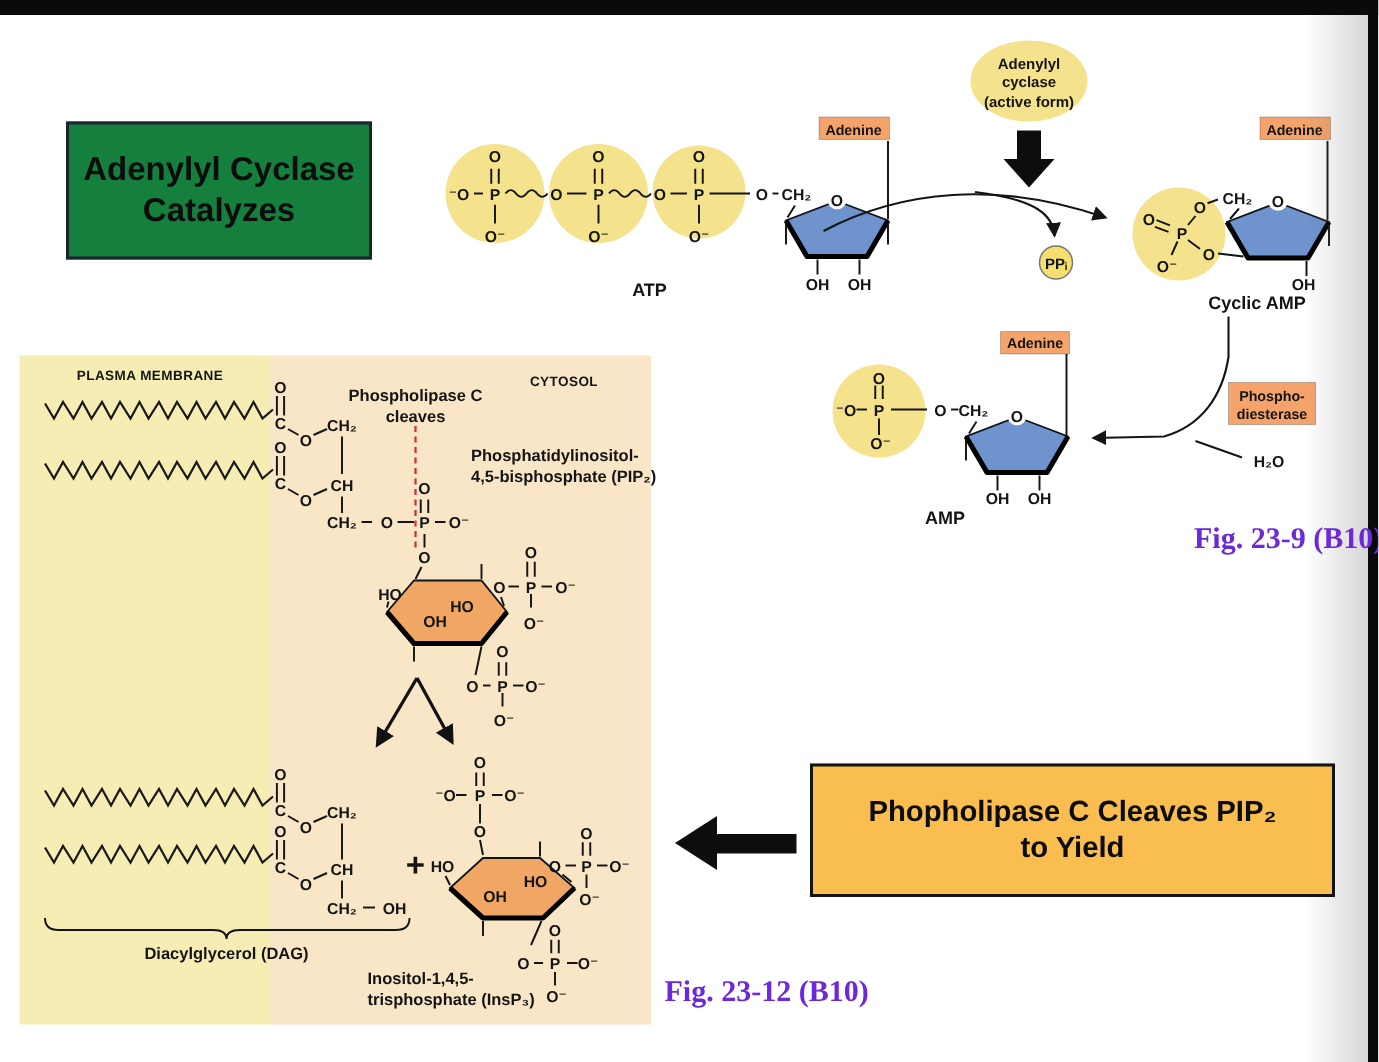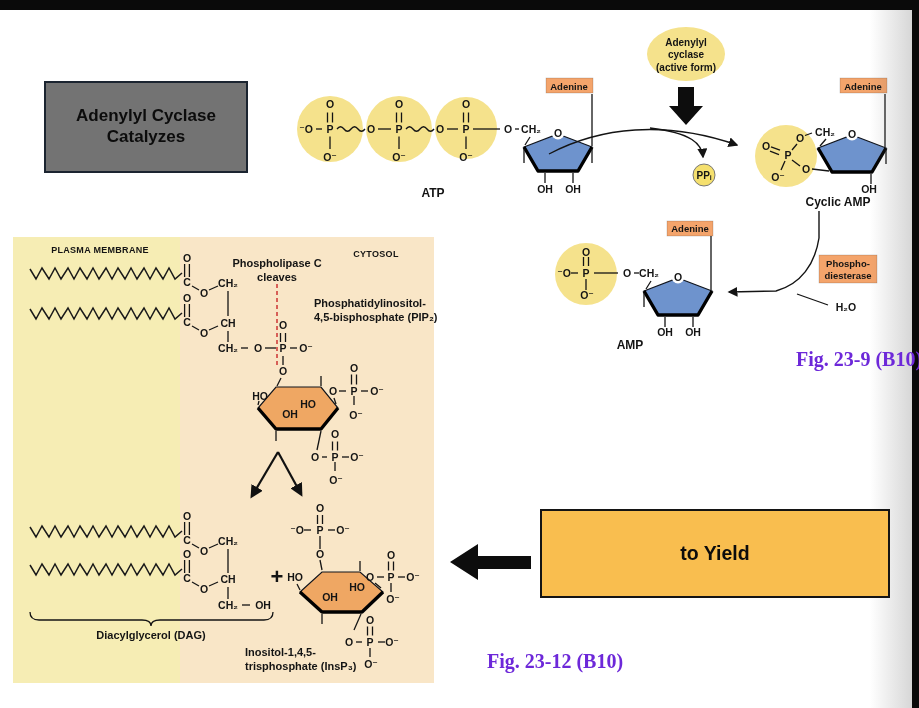--- a/index.html
+++ b/index.html
@@ -5,31 +5,31 @@
   html,body{margin:0;padding:0;background:#ffffff;}
   .stage{position:relative;width:919px;height:708px;background:#ffffff;overflow:hidden;
          font-family:"Liberation Sans","DejaVu Sans",sans-serif;}
   .topbar{position:absolute;left:0;top:0;width:919px;height:10px;background:#0a0a0a;}
   .rightbar{position:absolute;right:0;top:0;width:7px;height:708px;background:#0a0a0a;}
   .shade{position:absolute;right:7px;top:10px;width:42px;height:698px;
          background:linear-gradient(to right,rgba(110,110,110,0),rgba(110,110,110,0.28));}
   svg{position:absolute;left:0;top:0;}
 
   .title-box{position:absolute;left:44px;top:81px;width:204px;height:92px;
-    background:#737373;border:2px solid #1b2430;box-sizing:border-box;
+    background:#15803d;border:2px solid #1b2430;box-sizing:border-box;
     display:flex;flex-direction:column;align-items:center;justify-content:center;
-    font-weight:bold;font-size:17px;line-height:1.22;color:#0c0c0c;text-align:center;}
+    font-weight:bold;font-size:22px;line-height:1.22;color:#0c0c0c;text-align:center;}
   .callout-box{position:absolute;left:540px;top:509px;width:350px;height:89px;
     background:#F9BE4F;border:2px solid #141414;box-sizing:border-box;
     display:flex;flex-direction:column;align-items:center;justify-content:center;
     font-weight:bold;font-size:19.5px;line-height:1.2;color:#0c0c0c;text-align:center;}
   .fig-caption{position:absolute;font-family:"Liberation Serif","DejaVu Serif",serif;
     font-weight:bold;font-size:20px;color:#6d28d9;white-space:nowrap;}
   .cap1{left:796px;top:348px;}
-  .cap2{left:443px;top:650px;margin-left:44px;}
+  .cap2{left:443px;top:650px;}
 
   
   .pcirc{fill:#F5E28C;stroke:none;}
   .ppi-circ{fill:#F5E06E;stroke:#777;stroke-width:1;}
   .ribose{fill:#6E93CD;stroke:#10141c;stroke-width:1.2;}
   .inositol{fill:#EFA763;stroke:#10141c;stroke-width:1.2;}
   .thick{fill:none;stroke:#000;stroke-width:3.4;stroke-linejoin:round;}
   .bond{stroke:#141414;stroke-width:1.3;fill:none;}
   .bond2{stroke:#141414;stroke-width:1.4;fill:none;}
   .bond3{stroke:#111;stroke-width:2.2;fill:none;}
@@ -378,19 +378,20 @@
   <div class="topbar"></div>
   <div class="rightbar"></div>
   <div class="shade"></div>
 
   <div class="title-box">
     <div>Adenylyl Cyclase</div>
     <div>Catalyzes</div>
   </div>
 
   <div class="callout-box">
+    <div>Phopholipase C Cleaves PIP₂</div>
     <div>to Yield</div>
   </div>
 
   <div class="fig-caption cap1">Fig. 23-9 (B10)</div>
   <div class="fig-caption cap2">Fig. 23-12 (B10)</div>
 
 </div>
 
 </body></html>

